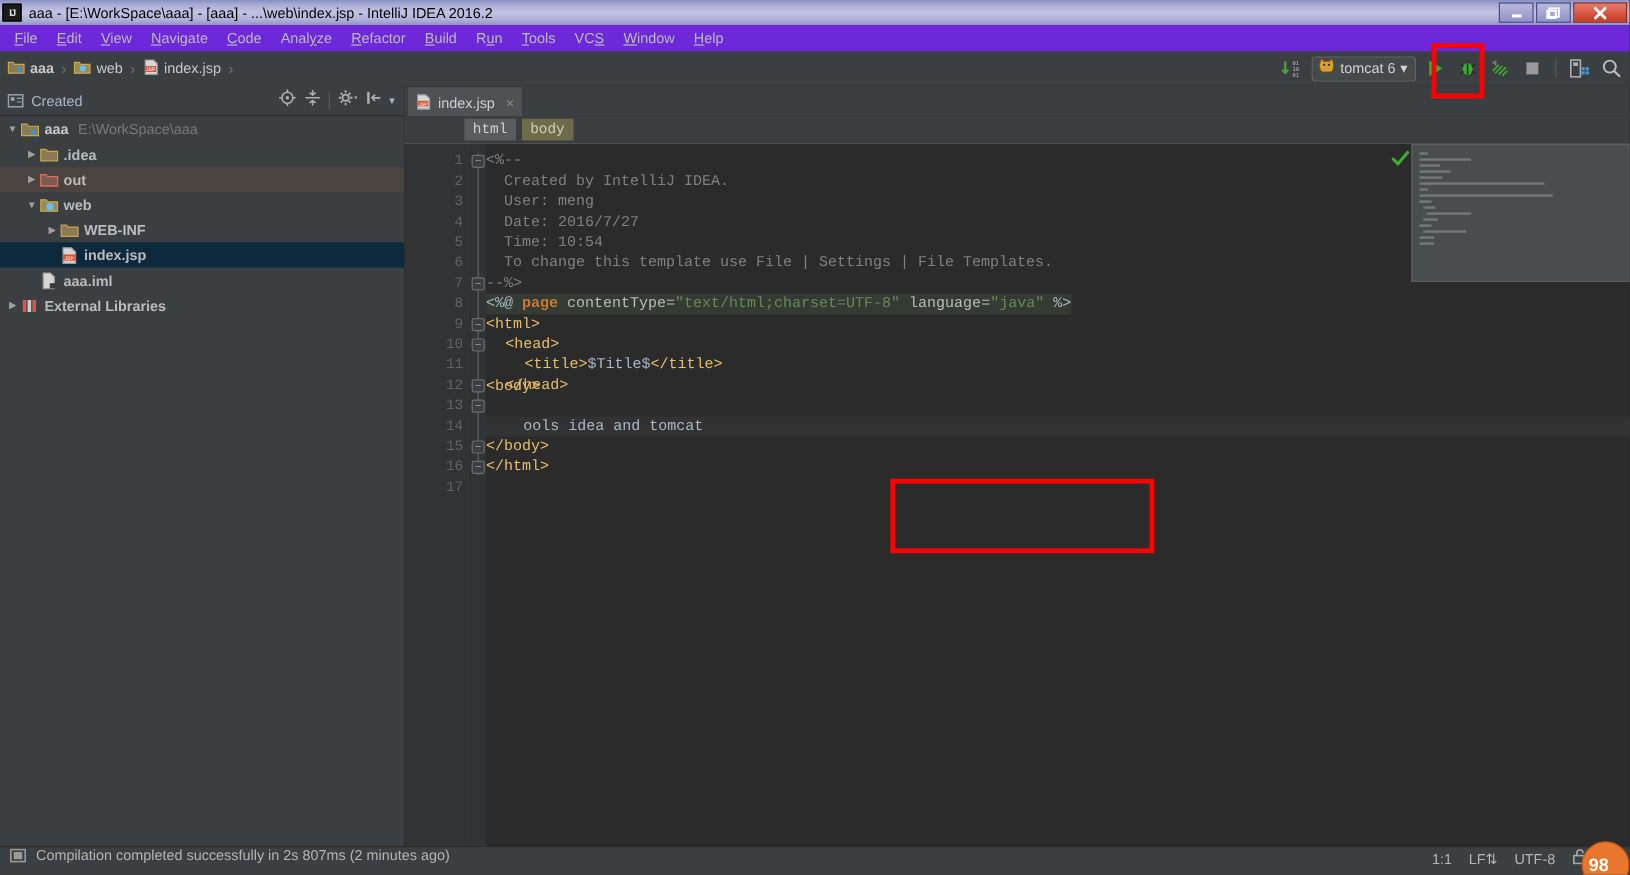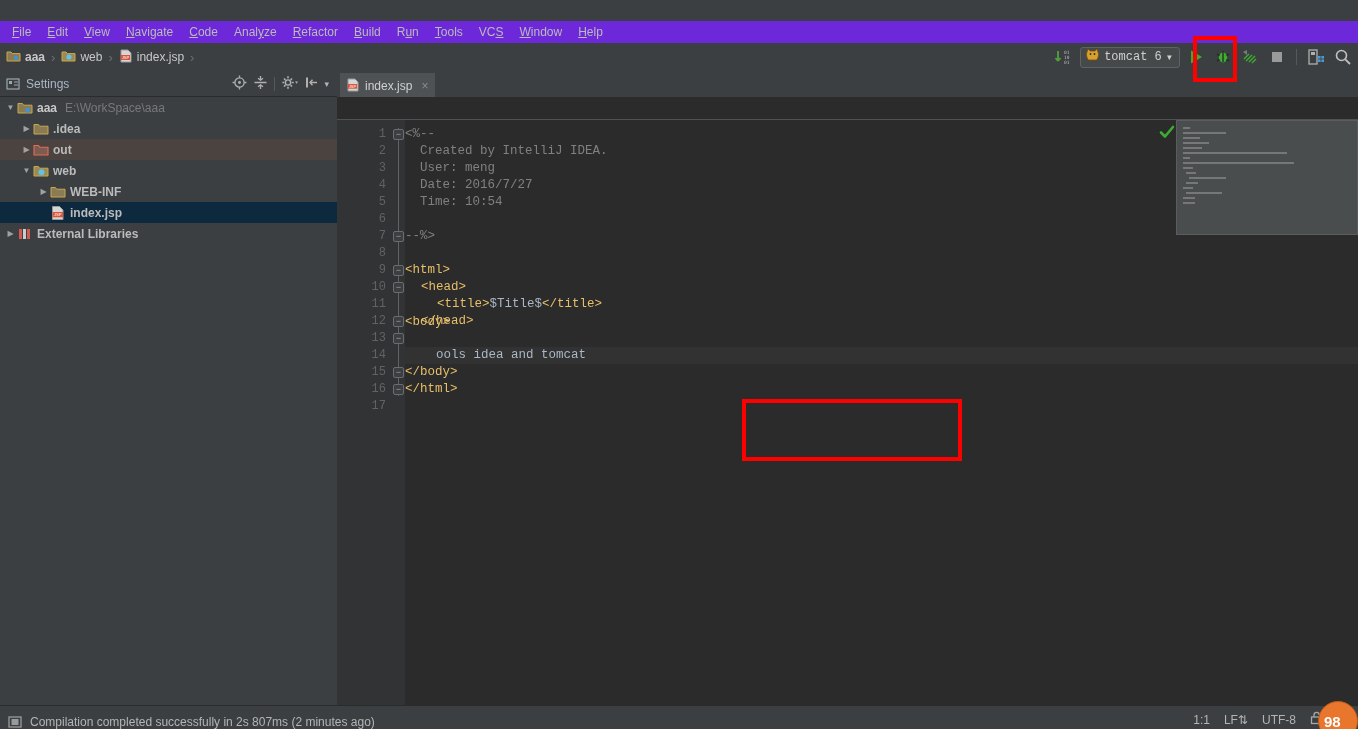--- a/index.html
+++ b/index.html
@@ -65,21 +65,21 @@
   .toolbar-right {
     position: absolute; right: 4px; top: 0; height: 28px;
     display: flex; align-items: center; gap: 5px;
   }
   .tb-icon { width: 22px; height: 22px; display: flex; align-items: center; justify-content: center; }
   .run-config {
     display: flex; align-items: center; gap: 4px; height: 21px;
     border: 1px solid #5e6264; border-radius: 3px; padding: 0 6px 0 4px;
     background: #45494a;
   }
-  .run-config-label { font-size: 12px; color: #d0d0d0; font-family: Liberation Mono, monospace; }
+  .run-config-label { font-size: 12px; color: #d0d0d0; }
   .tb-sep { width: 1px; height: 16px; background: #55595b; margin: 0 3px; }
 
   
   .annot-run {
     position: absolute; left: 1193px; top: 36px; width: 44px; height: 46px;
     border: 4px solid #f00; pointer-events: none; z-index: 50;
   }
 
   
   .proj-header {
@@ -162,40 +162,62 @@
   .minimap {
     position: absolute; left: 1176px; top: 120px; width: 182px; height: 115px;
     background: #4a4d4e; border: 1px solid #5a5d5e; overflow: hidden;
   }
   .mm-line { position: absolute; height: 2px; background: #9a9a9a; opacity: .55; }
   .check { position: absolute; left: 1159px; top: 124px; }
 
   
   .statusbar {
     position: absolute; left: 0; top: 705px; width: 1358px; height: 24px;
-    background: #3c3f41; display: flex; align-items: flex-end;
+    background: #3c3f41; display: flex; align-items: flex-start;
     border-top: 1px solid #2b2b2b;
   }
   .status-text { font-size: 12px; color: #b4b4b4; margin-left: 8px; }
   .status-right { position: absolute; right: 6px; display: flex; align-items: center; gap: 14px; }
   .status-item { font-size: 12px; color: #b4b4b4; }
   .sb-icon-left { margin-left: 8px; display: flex; align-items: center; }
   .hector {
     position: absolute; right: 0px; bottom: -12px; width: 40px; height: 40px;
     border-radius: 50%; background: #e8762c; border: 1px solid #c05a18;
     color: #fff; font-size: 15px; font-weight: bold;
     display: flex; align-items: center; justify-content: flex-start;
     padding-left: 5px; overflow: hidden;
   }
 </style>
 </head>
 <body>
 
 <div class="app">
 
+  <div class="titlebar">
+    <div class="titlebar-icon">IJ</div>
+    <div class="titlebar-text">aaa - [E:\WorkSpace\aaa] - [aaa] - ...\web\index.jsp - IntelliJ IDEA 2016.2</div>
+    <div class="win-btns">
+      <div class="win-btn">
+        <svg width="12" height="10" viewBox="0 0 12 10">
+            <rect x="2" y="6" width="8" height="2.5" fill="#fff"></rect>
+          </svg>
+      </div>
+      <div class="win-btn">
+        <svg width="13" height="11" viewBox="0 0 13 11">
+            <rect x="3" y="2" width="8" height="7" fill="none" stroke="#fff" stroke-width="1.6"></rect>
+            <rect x="1.5" y="4" width="7" height="6" fill="none" stroke="#fff" stroke-width="1.6"></rect>
+          </svg>
+      </div>
+      <div class="win-btn close">
+        <svg width="13" height="12" viewBox="0 0 13 12">
+            <path d="M2.5 2 L10.5 10 M10.5 2 L2.5 10" stroke="#fff" stroke-width="2.4" stroke-linecap="round"></path>
+          </svg>
+      </div>
+    </div>
+  </div>
 
   <div class="menubar">
     <div class="menu-item"><u>F</u>ile</div>
     <div class="menu-item"><u>E</u>dit</div>
     <div class="menu-item"><u>V</u>iew</div>
     <div class="menu-item"><u>N</u>avigate</div>
     <div class="menu-item"><u>C</u>ode</div>
     <div class="menu-item">Anal<u>y</u>ze</div>
     <div class="menu-item"><u>R</u>efactor</div>
     <div class="menu-item"><u>B</u>uild</div>
@@ -311,21 +333,21 @@
   <div class="annot-run"></div>
 
   <div class="proj-header">
     <span style="margin-left:6px;display:flex">
       <svg width="14" height="14" viewBox="0 0 14 14">
           <rect x="1" y="2" width="12" height="10" fill="none" stroke="#9aa7b0" stroke-width="1.2"></rect>
           <rect x="3" y="4" width="3" height="3" fill="#9aa7b0"></rect>
           <path d="M8 5h4M8 8h4" stroke="#9aa7b0" stroke-width="1"></path>
         </svg>
     </span>
-    <span class="proj-title">Settings</span>
+    <span class="proj-title">Created</span>
     <span class="proj-caret">▾</span>
   </div>
 
   <div class="proj-tools">
     <span>
       <svg width="15" height="15" viewBox="0 0 15 15">
           <circle cx="7.5" cy="7.5" r="4.6" fill="none" stroke="#b0b0b0" stroke-width="1.3"></circle>
           <circle cx="7.5" cy="7.5" r="1.4" fill="#b0b0b0"></circle>
           <path d="M7.5 0.6v2.2M7.5 12.2v2.2M0.6 7.5h2.2M12.2 7.5h2.2" stroke="#b0b0b0" stroke-width="1.3"></path>
         </svg>
@@ -413,20 +435,29 @@
       <span class="tree-icon">
         <svg width="16" height="16" viewBox="0 0 16 16">
             <path d="M2.5 1.5h7l3.5 3.5v9.5h-10.5z" fill="#d6d6d6" stroke="#9a9a9a"></path>
             <rect x="2.5" y="7" width="10.5" height="5.3" fill="#d9563a"></rect>
             <text x="7.7" y="11.3" font-size="4.3" fill="#fff" text-anchor="middle" font-family="sans-serif">JSP</text>
           </svg>
       </span>
       <span class="tree-label">index.jsp</span>
     </div>
 
+    <div class="tree-row" style="padding-left:33px">
+      <span class="tree-icon">
+        <svg width="16" height="16" viewBox="0 0 16 16">
+            <path d="M3 1.5h6l3.3 3.3v9.7H3z" fill="#d6d6d6" stroke="#9a9a9a"></path>
+            <rect x="8.5" y="10" width="4.5" height="4.3" fill="#3b3b3b"></rect>
+          </svg>
+      </span>
+      <span class="tree-label">aaa.iml</span>
+    </div>
 
     <div class="tree-row" style="padding-left:4px">
       <span class="tw">▶</span>
       <span class="tree-icon">
         <svg width="16" height="16" viewBox="0 0 16 16">
             <rect x="2" y="3" width="3" height="10" fill="#d05a52"></rect>
             <rect x="6" y="3" width="3" height="10" fill="#c8cdd1"></rect>
             <rect x="10" y="3" width="3" height="10" fill="#d05a52"></rect>
           </svg>
       </span>
@@ -442,20 +473,24 @@
               <path d="M2 1h7l3 3v9H2z" fill="#d6d6d6" stroke="#9a9a9a"></path>
               <rect x="2" y="6" width="9" height="4.7" fill="#d9563a"></rect>
               <text x="6.5" y="10" font-size="4" fill="#fff" text-anchor="middle" font-family="sans-serif">JSP</text>
             </svg>
         </span>
         <span>index.jsp</span>
         <span class="tab-close">×</span>
       </div>
     </div>
 
+    <div class="crumb-bar">
+      <span class="chip g">html</span>
+      <span class="chip o">body</span>
+    </div>
 
     <div class="code-wrap">
       <div class="gutter" id="gutter">
           <div class="ln" style="top: 6px;">1</div>
           <div class="ln" style="top: 23px;">2</div>
           <div class="ln" style="top: 40px;">3</div>
           <div class="ln" style="top: 57px;">4</div>
           <div class="ln" style="top: 74px;">5</div>
           <div class="ln" style="top: 91px;">6</div>
           <div class="ln" style="top: 108px;">7</div>
@@ -480,21 +515,23 @@
           <div class="fold-mark" style="top: 213px;">−</div>
           <div class="fold-mark" style="top: 247px;">−</div>
           <div class="fold-mark" style="top: 264px;">−</div>
         </div>
       <div class="code-lines" id="codelines">
           <div class="code-line" style="top: 6px; padding-left: 0px;"><span class="c-com">&lt;%--</span></div>
           <div class="code-line" style="top: 23px; padding-left: 0px; text-align: right;"><span class="c-com">  Created by IntelliJ IDEA.</span></div>
           <div class="code-line" style="top: 40px; padding-left: 0px;"><span class="c-com">  User: meng</span></div>
           <div class="code-line" style="top: 57px; padding-left: 0px;"><span class="c-com">  Date: 2016/7/27</span></div>
           <div class="code-line" style="top: 74px; padding-left: 0px;"><span class="c-com">  Time: 10:54</span></div>
+          <div class="code-line" style="top: 91px; padding-left: 0px;"><span class="c-com">  To change this template use File | Settings | File Templates.</span></div>
           <div class="code-line" style="top: 108px; padding-left: 0px;"><span class="c-com">--%&gt;</span></div>
+          <div class="code-line dir-bg" style="top: 125px; padding-left: 0px;"><span class="c-txt">&lt;%@ </span><span class="c-kw">page</span><span class="c-attr"> contentType=</span><span class="c-str">"text/html;charset=UTF-8"</span><span class="c-attr"> language=</span><span class="c-str">"java"</span><span class="c-txt"> %&gt;</span></div>
           <div class="code-line" style="top: 142px; padding-left: 0px;"><span class="c-tag">&lt;html&gt;</span></div>
           <div class="code-line" style="top: 159px; padding-left: 16px;"><span class="c-tag">&lt;head&gt;</span></div>
           <div class="code-line" style="top: 176px; padding-left: 32px;"><span class="c-tag">&lt;title&gt;</span><span class="c-txt">$Title$</span><span class="c-tag">&lt;/title&gt;</span></div>
           <div class="code-line" style="top: 193px; padding-left: 16px;"><span class="c-tag">&lt;/head&gt;</span></div>
           <div class="code-line" style="top: 194px; padding-left: 0px;"><span class="c-tag">&lt;body&gt;</span></div>
           <div class="cur-line" style="top: 227px;"></div>
           <div class="code-line" style="top: 227px; padding-left: 16px;"><span class="c-txt">  ools idea and tomcat</span></div>
           <div class="code-line" style="top: 244px; padding-left: 0px;"><span class="c-tag">&lt;/body&gt;</span></div>
           <div class="code-line" style="top: 261px; padding-left: 0px;"><span class="c-tag">&lt;/html&gt;</span></div>
         </div>

